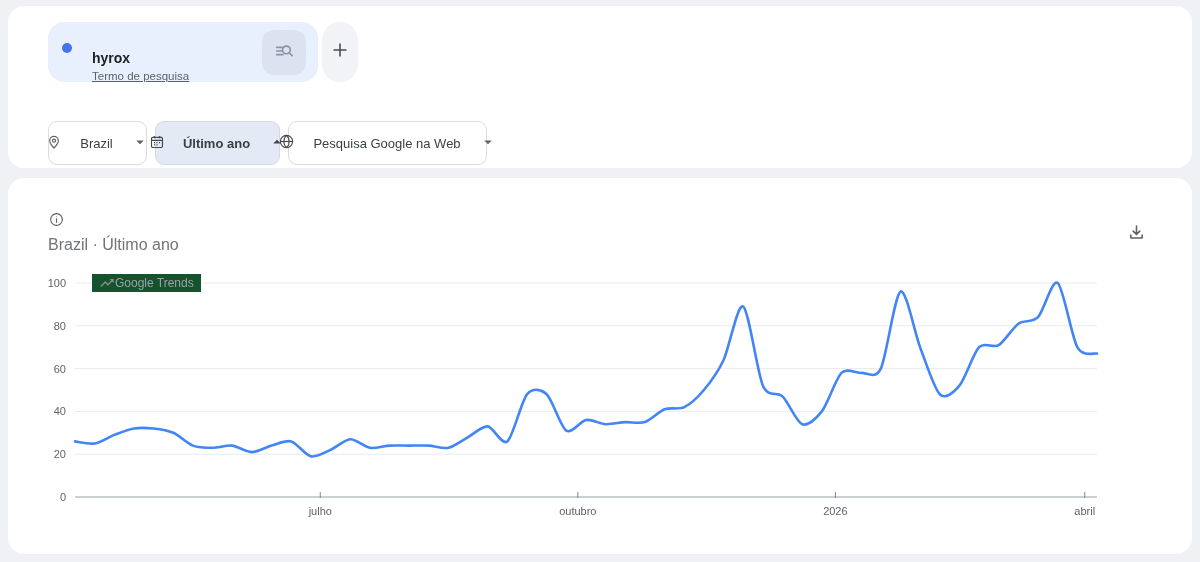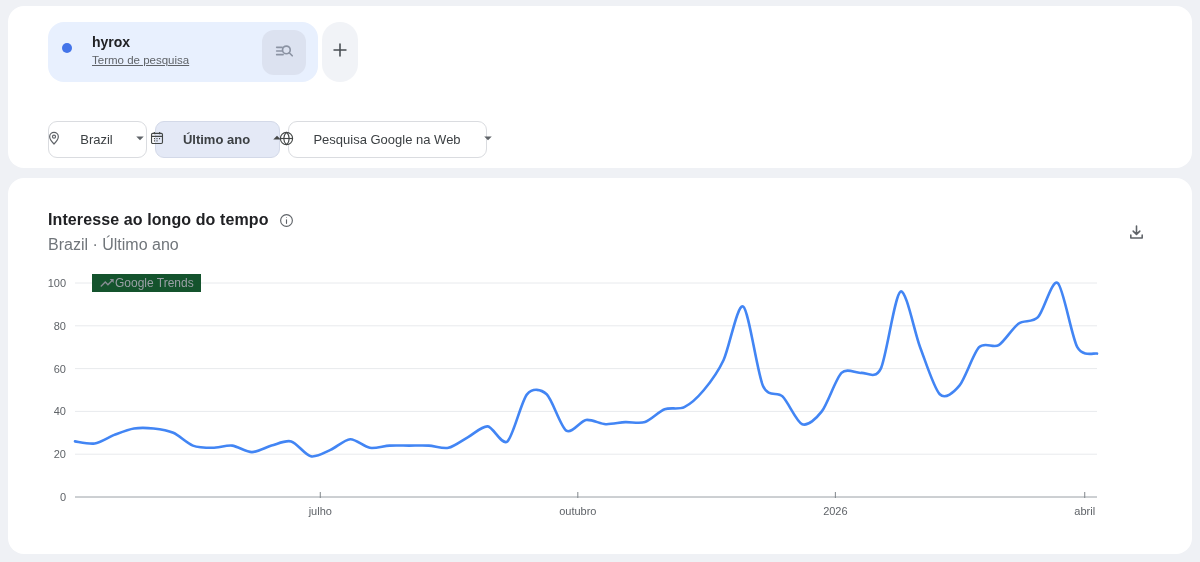--- a/index.html
+++ b/index.html
@@ -13,34 +13,34 @@
   #card-top{top:6px;height:162px;}
   #card-chart{top:178px;height:376px;}
 
   
   .term-chip{
     position:absolute;left:40px;top:16px;width:270px;height:60px;
     background:#e8f0fe;border-radius:16px;
   }
   .term-dot{position:absolute;left:14px;top:21px;width:10px;height:10px;border-radius:50%;}
   .term-texts{position:absolute;left:44px;top:11px;}
-  .term-label{font-size:14px;font-weight:700;color:#202124;line-height:18px;}
+  .term-label{font-size:14px;font-weight:700;color:#202124;line-height:18px;margin-top:16px;}
   .term-sublabel{font-size:11.5px;color:#5f6368;margin-top:3px;text-decoration:underline;}
   .term-search-btn{
     position:absolute;left:214px;top:8px;width:44px;height:45px;border-radius:12px;
     background:#dce2f0;display:flex;align-items:center;justify-content:center;cursor:pointer;
   }
   .add-btn{
     position:absolute;left:314px;top:16px;width:36px;height:60px;border-radius:18px;
     background:#f1f3f7;display:flex;align-items:center;justify-content:center;cursor:pointer;
   }
 
   
   .chip{
-    position:absolute;top:115px;height:37px;box-sizing:border-box;
+    position:absolute;top:115px;height:44px;box-sizing:border-box;
     display:flex;align-items:center;justify-content:center;gap:18px;
     background:#fff;border:1px solid #dadce0;border-radius:9px;
     font-size:13px;color:#3c4043;cursor:pointer;white-space:nowrap;
   }
   .chip.active{background:#e4e9f6;border-color:#d3d9e8;font-weight:bold;}
   #chip-geo{left:40px;width:99px;}
   #chip-time{left:147px;width:125px;}
   #chip-gprop{left:280px;width:199px;}
 
   
@@ -133,21 +133,20 @@
       <svg width="18" height="18" viewBox="0 0 24 24" fill="#5f6368">
           <path d="M7 10l5 5 5-5z"></path>
         </svg>
     </span>
   </div>
 </div>
 
 <div class="card" id="card-chart">
 
   <div class="chart-title-row">
-    <span class="chart-title">Interesse ao longo do tempo</span>
     <span style="display:flex;cursor:pointer;">
       <svg width="17" height="17" viewBox="0 0 24 24" fill="none" stroke="#5f6368" stroke-width="1.6">
         <circle cx="12" cy="12" r="8.3"></circle>
         <path d="M12 11v5" stroke-linecap="round"></path>
         <circle cx="12" cy="7.9" r="0.7" fill="#5f6368" stroke="none"></circle>
       </svg>
     </span>
   </div>
   <div class="chart-subtitle">Brazil · Último ano</div>
 

